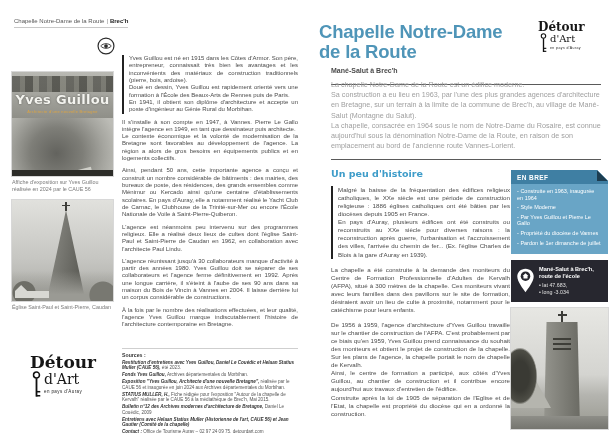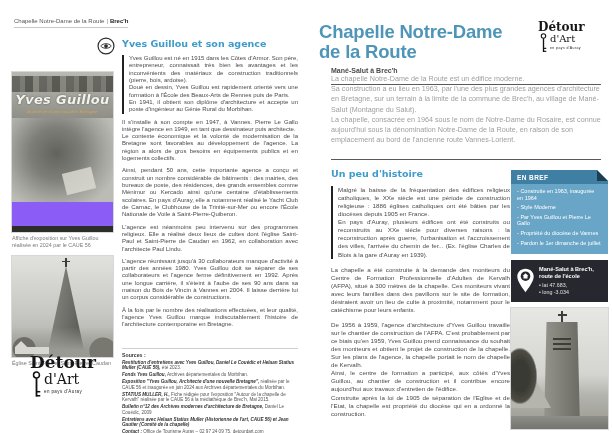--- a/index.html
+++ b/index.html
@@ -23,22 +23,22 @@
   .para{margin:0 0 5px 0;white-space:pre-line;}
   .para.quoted{border-left:2px solid #222;padding-left:5px;}
 
   .sources{position:absolute;left:122px;top:348px;width:176px;font-size:4.6px;
            line-height:1.22;color:#555;border-top:1px solid #cfcfcf;padding-top:3px;}
   .sources .st{font-weight:bold;font-size:5.2px;color:#333;margin-bottom:1.5px;}
   .src{margin-bottom:1.3px;}
   .src b{font-style:italic;color:#333;}
 
   .media{position:absolute;left:12px;top:72px;width:101px;}
-  .poster{position:relative;width:101px;height:160px;background:#8b5cf6;overflow:hidden;
-          box-shadow:0 0 0 1px #d8d8d8;font-style:italic;}
+  .poster{position:relative;width:101px;height:104px;background:#14b8a6;overflow:hidden;
+          box-shadow:0 0 0 1px #d8d8d8;}
   .poster-top{position:absolute;top:0;left:0;right:0;height:46px;
               background:linear-gradient(180deg,#b9b9b3 0%,#8f8f88 100%);}
   .skyline{position:absolute;top:4px;left:0;right:0;height:16px;opacity:.8;
            background:repeating-linear-gradient(90deg,#55554f 0 8px,#6e6e66 8px 13px,#45453f 13px 21px,#7d7d74 21px 27px);}
   .poster-title{position:absolute;top:20px;width:100%;text-align:center;font-size:13px;
                 font-weight:bold;color:#f4f4ef;font-family:"DejaVu Sans",sans-serif;
                 text-shadow:0 0 2px rgba(0,0,0,.45);letter-spacing:.3px;}
   .poster-sub{position:absolute;top:37px;width:100%;text-align:center;font-size:3.9px;
               color:#e0a53f;letter-spacing:.3px;}
   .poster-mid{position:absolute;top:46px;left:0;right:0;height:84px;
@@ -79,21 +79,21 @@
   .logo-sm .l2{font-size:10px;}
   .logo-sm .tag{font-size:3.5px;}
 
   
   .r-title{position:absolute;left:319px;top:22px;width:215px;font-size:18.5px;font-weight:bold;
            letter-spacing:-0.2px;line-height:1.1;color:#4f95b8;white-space:pre-line;
            font-family:"Liberation Sans",sans-serif;}
   .r-subtitle{position:absolute;left:331px;top:67px;font-size:7px;font-weight:bold;color:#4a4a4a;}
   .hr{position:absolute;left:331px;width:270px;border-top:1px solid #5a5a5a;height:0;}
   .hr1{top:84px;} .hr2{top:159px;}
-  .intro{position:absolute;left:331px;top:74px;width:271px;font-size:7.2px;line-height:1.42;
+  .intro{position:absolute;left:331px;top:80px;width:271px;font-size:7.2px;line-height:1.42;
          color:#9e9e9e;white-space:pre-line;}
   .r-history{position:absolute;left:331px;top:168px;font-size:9.5px;font-weight:bold;
              color:#3d9cc9;font-family:"DejaVu Sans",sans-serif;}
   .r-text{position:absolute;left:331px;top:186px;width:179px;font-size:6.2px;line-height:1.3;
           text-align:justify;color:#4a4a4a;}
   .r-text .para{margin-bottom:7px;}
 
   .enbref{position:absolute;left:511px;top:170px;width:97px;background:#69a5c6;color:#fff;
           clip-path:polygon(0 0,calc(100% - 11px) 0,100% 11px,100% 100%,0 100%);}
   .enbref-head{background:#3f7fa3;font-size:6.5px;font-weight:bold;letter-spacing:.4px;
@@ -136,21 +136,20 @@
   </div>
 
   <div class="eye" data-name="eye-icon">
     <svg viewBox="0 0 24 24" width="18" height="18">
       <circle cx="12" cy="12" r="10.6" fill="none" stroke="#2b2b2b" stroke-width="1.6"></circle>
       <path d="M5 12 C8.2 7.9 15.8 7.9 19 12 C15.8 16.1 8.2 16.1 5 12 Z" fill="none" stroke="#2b2b2b" stroke-width="1.2"></path>
       <circle cx="12" cy="12" r="2.5" fill="#2b2b2b"></circle>
     </svg>
   </div>
 
-  <div class="left-heading" data-name="section-title-yves-guillou">Yves Guillou et son agence</div>
 
   <div class="left-text" data-name="left-article">
     <p class="para quoted" data-name="body-paragraph">Yves Guillou est né en 1915 dans les Côtes d'Armor. Son père, entrepreneur, connaissait très bien les avantages et les inconvénients des matériaux de construction traditionnels (pierre, bois, ardoise).
 Doué en dessin, Yves Guillou est rapidement orienté vers une formation à l'École des Beaux-Arts de Rennes puis de Paris.
 En 1941, il obtient son diplôme d'architecture et accepte un poste d'ingénieur au Génie Rural du Morbihan.</p>
     <p class="para" data-name="body-paragraph">Il s'installe à son compte en 1947, à Vannes. Pierre Le Gallo intègre l'agence en 1949, en tant que dessinateur puis architecte.
 Le contexte économique et la volonté de modernisation de la Bretagne sont favorables au développement de l'agence. La région a alors de gros besoins en équipements publics et en logements collectifs.</p>
     <p class="para" data-name="body-paragraph">Ainsi, pendant 50 ans, cette importante agence a conçu et construit un nombre considérable de bâtiments : des mairies, des bureaux de poste, des résidences, des grands ensembles comme Ménimur ou Kercado ainsi qu'une centaine d'établissements scolaires. En pays d'Auray, elle a notamment réalisé le Yacht Club de Carnac, le Clubhouse de la Trinité-sur-Mer ou encore l'École Nationale de Voile à Saint-Pierre-Quiberon.</p>
     <p class="para" data-name="body-paragraph">L'agence est néanmoins peu intervenu sur des programmes religieux. Elle a réalisé deux lieux de cultes dont l'église Saint-Paul et Saint-Pierre de Caudan en 1962, en collaboration avec l'architecte Paul Lindu.</p>
     <p class="para" data-name="body-paragraph">L'agence réunissant jusqu'à 30 collaborateurs manque d'activité à partir des années 1980. Yves Guillou doit se séparer de ses collaborateurs et l'agence ferme définitivement en 1992. Après une longue carrière, il s'éteint à l'aube de ses 90 ans dans sa maison du Bois de Vincin à Vannes en 2004. Il laisse derrière lui un corpus considérable de constructions.</p>

